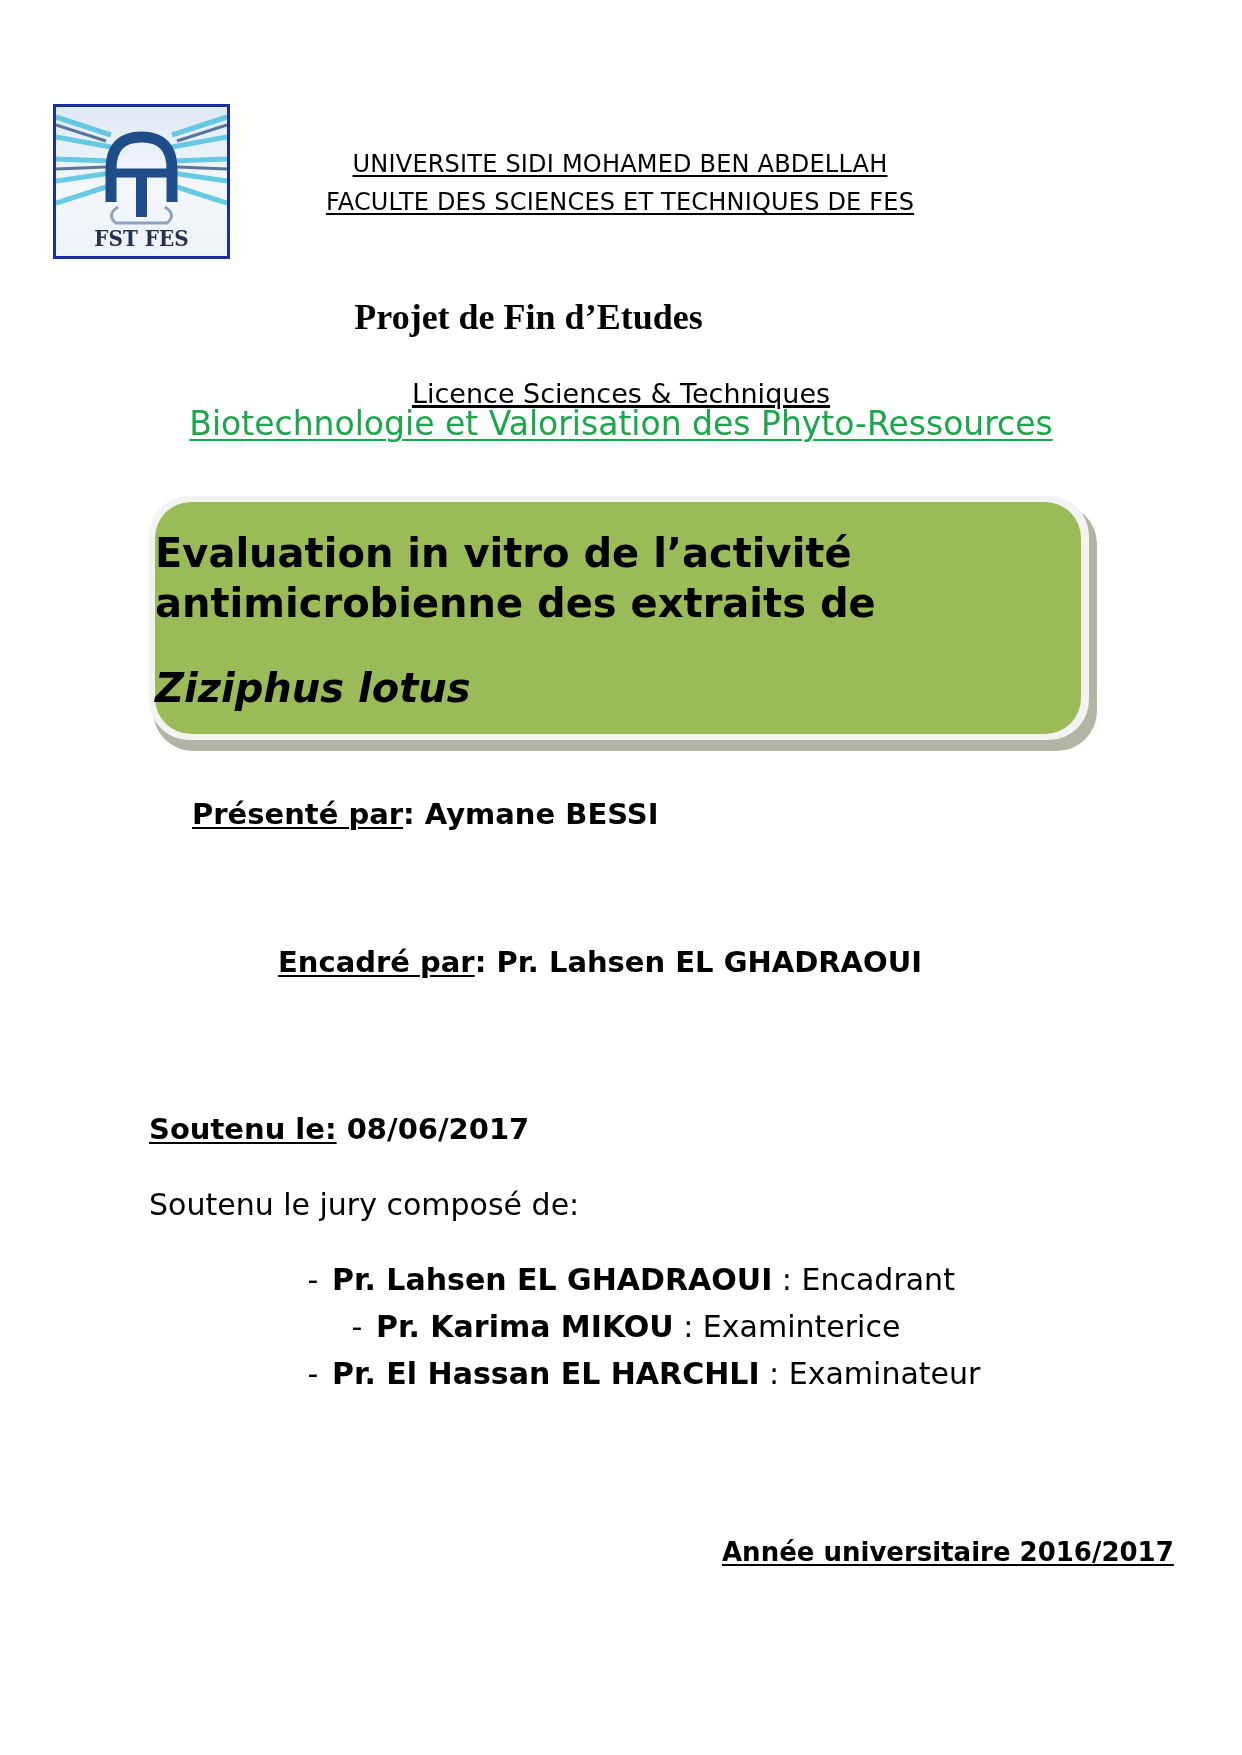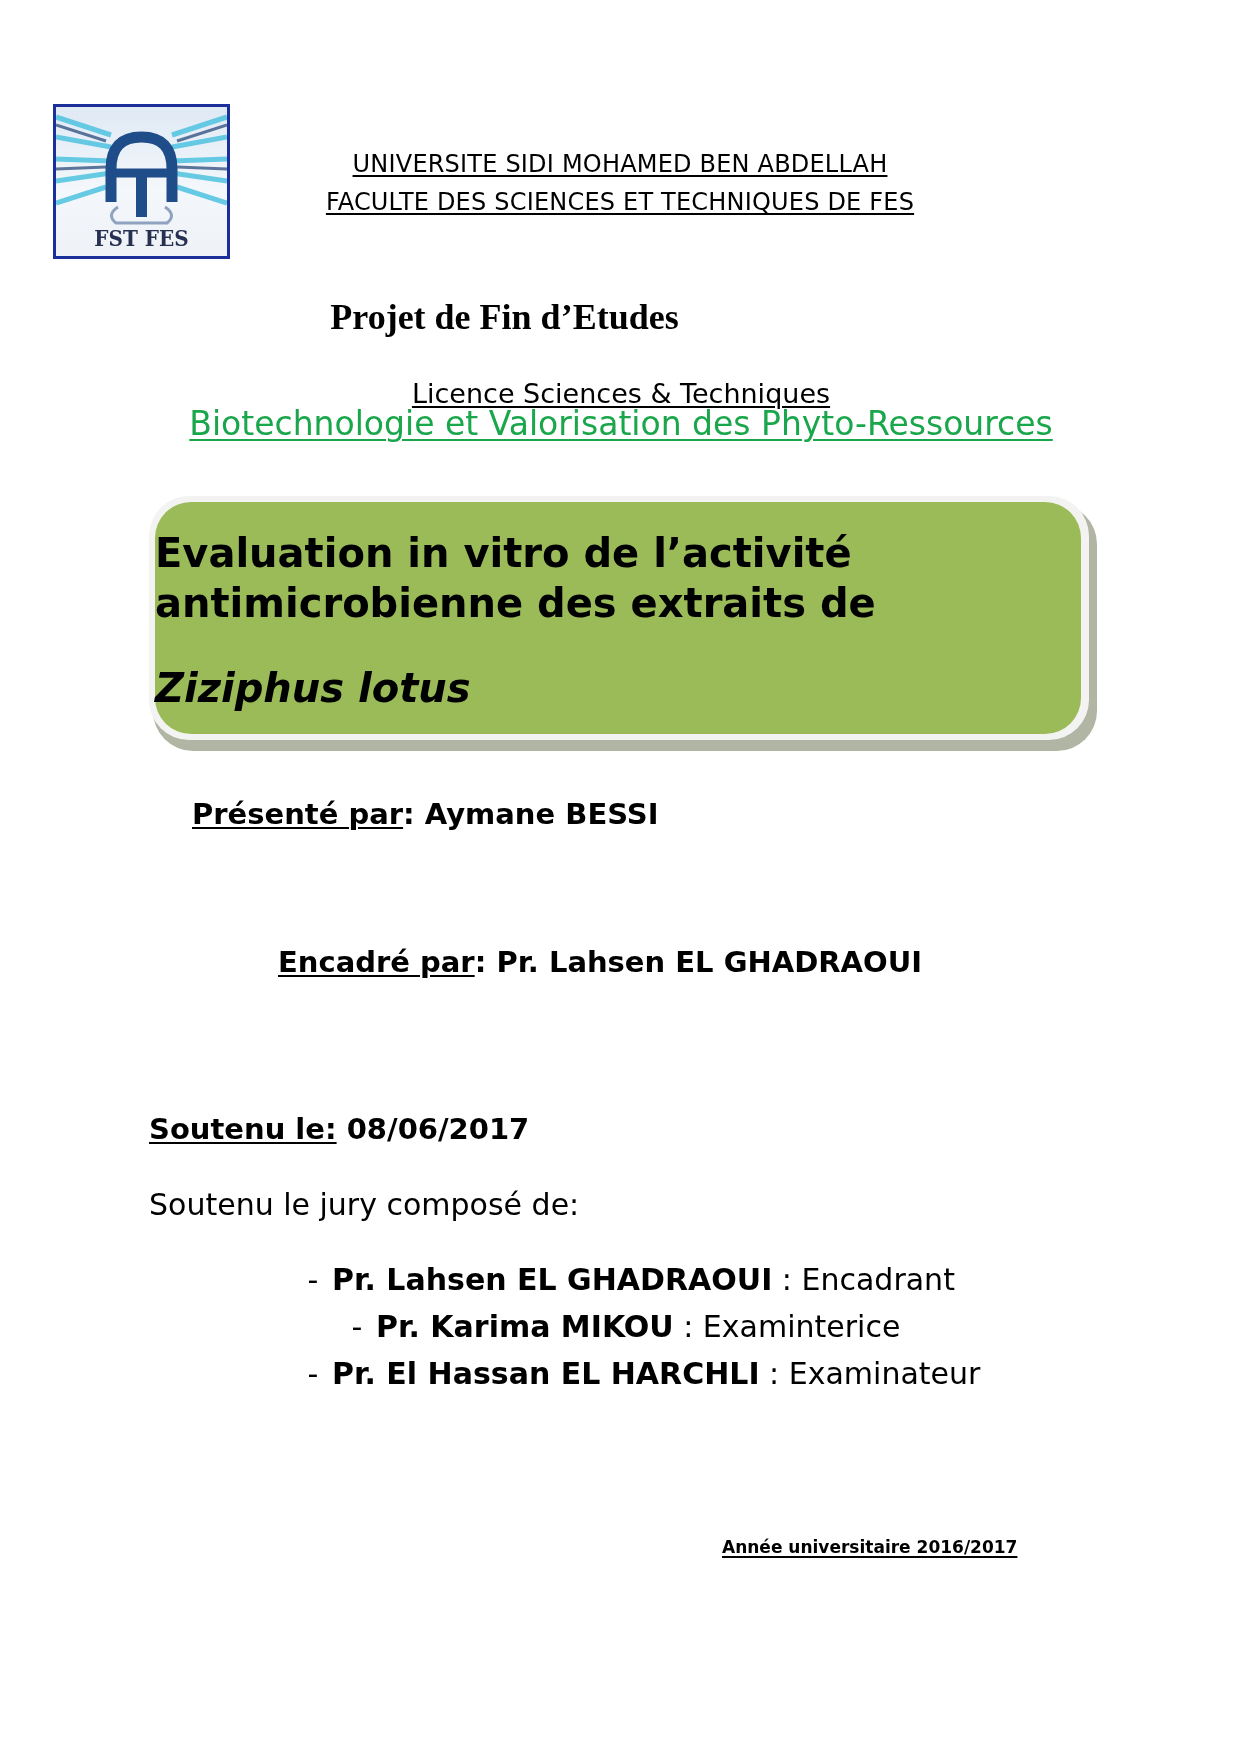--- a/index.html
+++ b/index.html
@@ -14,22 +14,22 @@
     #logo svg { position: absolute; left: 0; top: 0; }
     #logo .fst { position: absolute; left: 0; right: 0; bottom: 6px; text-align: center;
                  font-family: "DejaVu Serif", serif; font-weight: bold; font-size: 20px; color: #26304f;
                  letter-spacing: 0px; transform: scaleY(1.15); }
 
     .hdr { left: 0; width: 1242px; text-align: center; font-size: 24px; letter-spacing: 0.2px; }
     #univ { top: 150px; left: 120px; }
     #fac { top: 188px; left: 120px; }
 
     #pfe { top: 296px; left: 0; width: 1009px; text-align: center; font-family: "Liberation Serif", serif;
-           font-weight: bold; font-size: 36px; }
-    #licence { top: 378px; left: 0; width: 1242px; text-align: center; font-size: 27px; }
+           font-weight: bold; font-size: 36px; padding-left: 24px; }
+    #licence { top: 378px; left: 0; width: 1242px; text-align: center; font-size: 27px; text-decoration: underline; }
     #speciality { top: 404px; left: 0; width: 1242px; text-align: center; font-size: 33px; color: #1aa64a;
                   text-decoration: underline; text-decoration-thickness: 2px; text-underline-offset: 4px; }
 
     
     #title-shadow { left: 153px; top: 504px; width: 944px; height: 247px; border-radius: 40px; background: #b0b5a4; }
     #title-frame { left: 149px; top: 496px; width: 940px; height: 244px; border-radius: 40px; background: #f3f4f2; }
     #title-box { left: 155px; top: 502px; width: 926px; height: 232px; border-radius: 36px; background: #9bbb59; }
     .tline { left: 155px; width: 926px; text-align: left; font-size: 40px; font-weight: bold; }
     #t1 { top: 530px; }
     #t2 { top: 580px; }
@@ -41,21 +41,21 @@
     #soutenu { left: 149px; top: 1112px; }
     #devant { left: 149px; top: 1187px; font-size: 30px; }
 
     .jury { left: 294px; font-size: 30px; text-align: center; }
     .jury .dash { display: inline-block; width: 38px; }
     .jury .name { font-weight: bold; }
     #j1 { top: 1262px; }
     #j2 { top: 1309px; margin-left: 44px; }
     #j3 { top: 1356px; }
 
-    #annee { left: 722px; top: 1537px; font-size: 17px; font-weight: bold; }
+    #annee { left: 722px; top: 1537px; font-size: 26px; font-weight: bold; }
   </style>
 </head>
 <body>
 
 <div id="logo" class="abs">
   <svg width="171" height="149" viewBox="0 0 171 149">
 
     <g stroke="#4fc3e0" stroke-width="5" fill="none" opacity="0.85">
       <line x1="0" y1="10" x2="55" y2="28"></line>
       <line x1="0" y1="30" x2="55" y2="40"></line>

